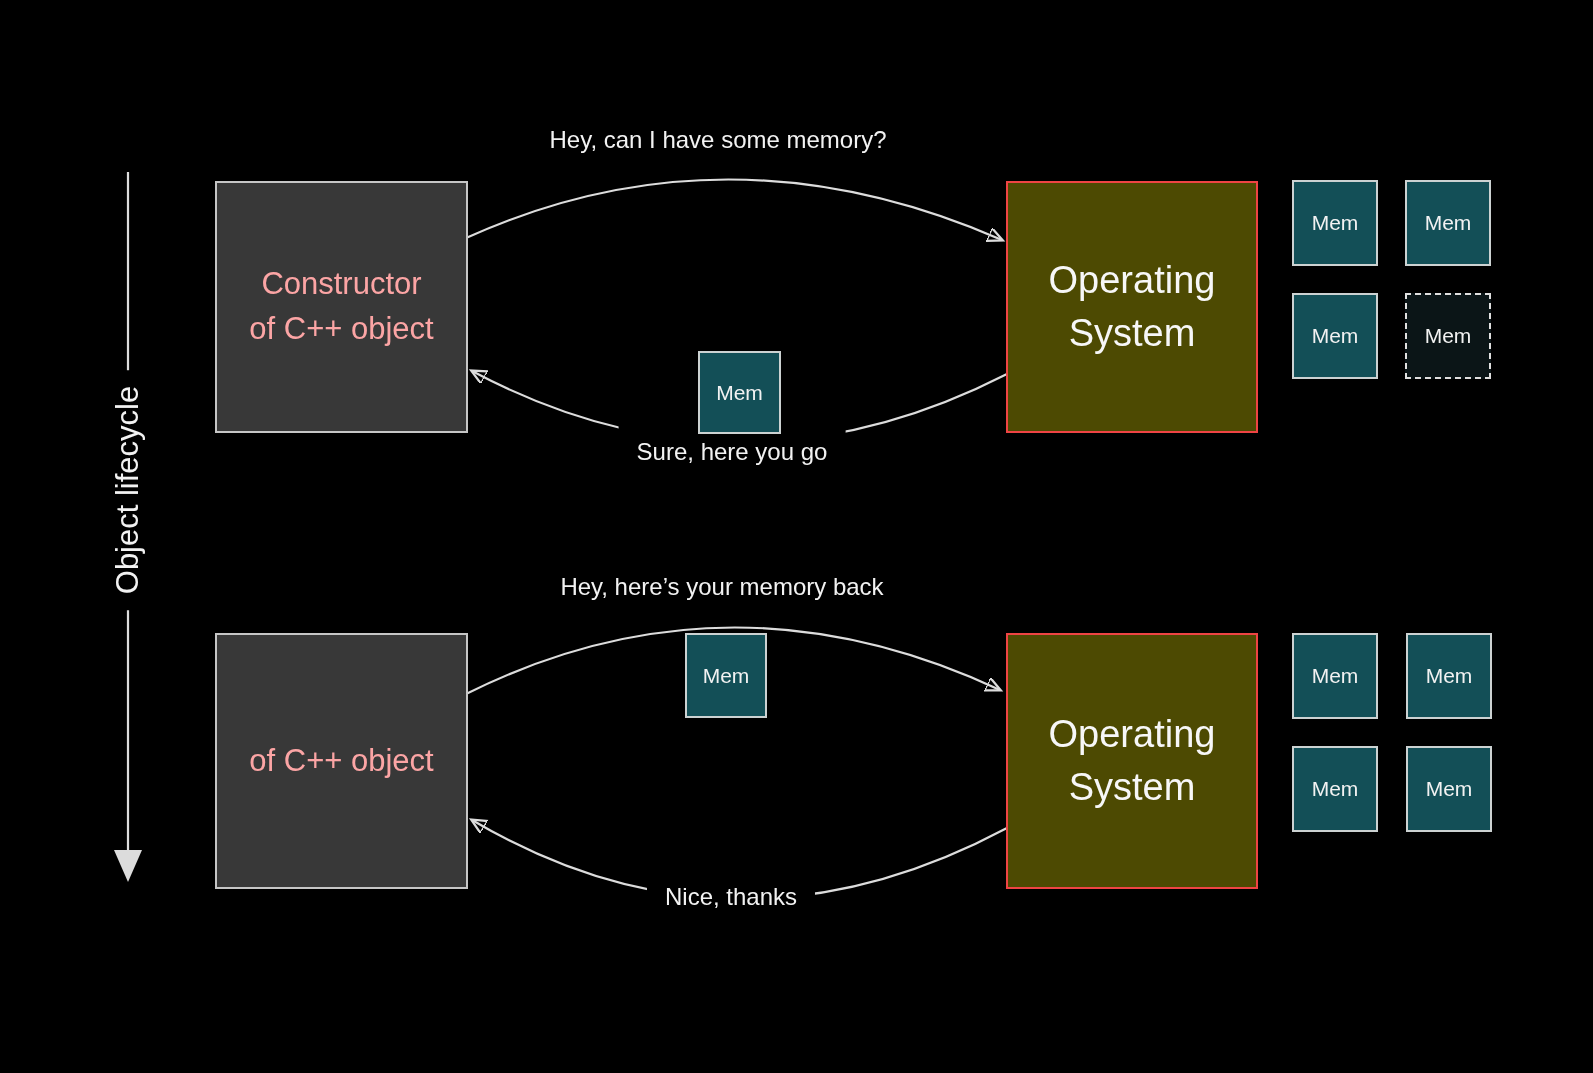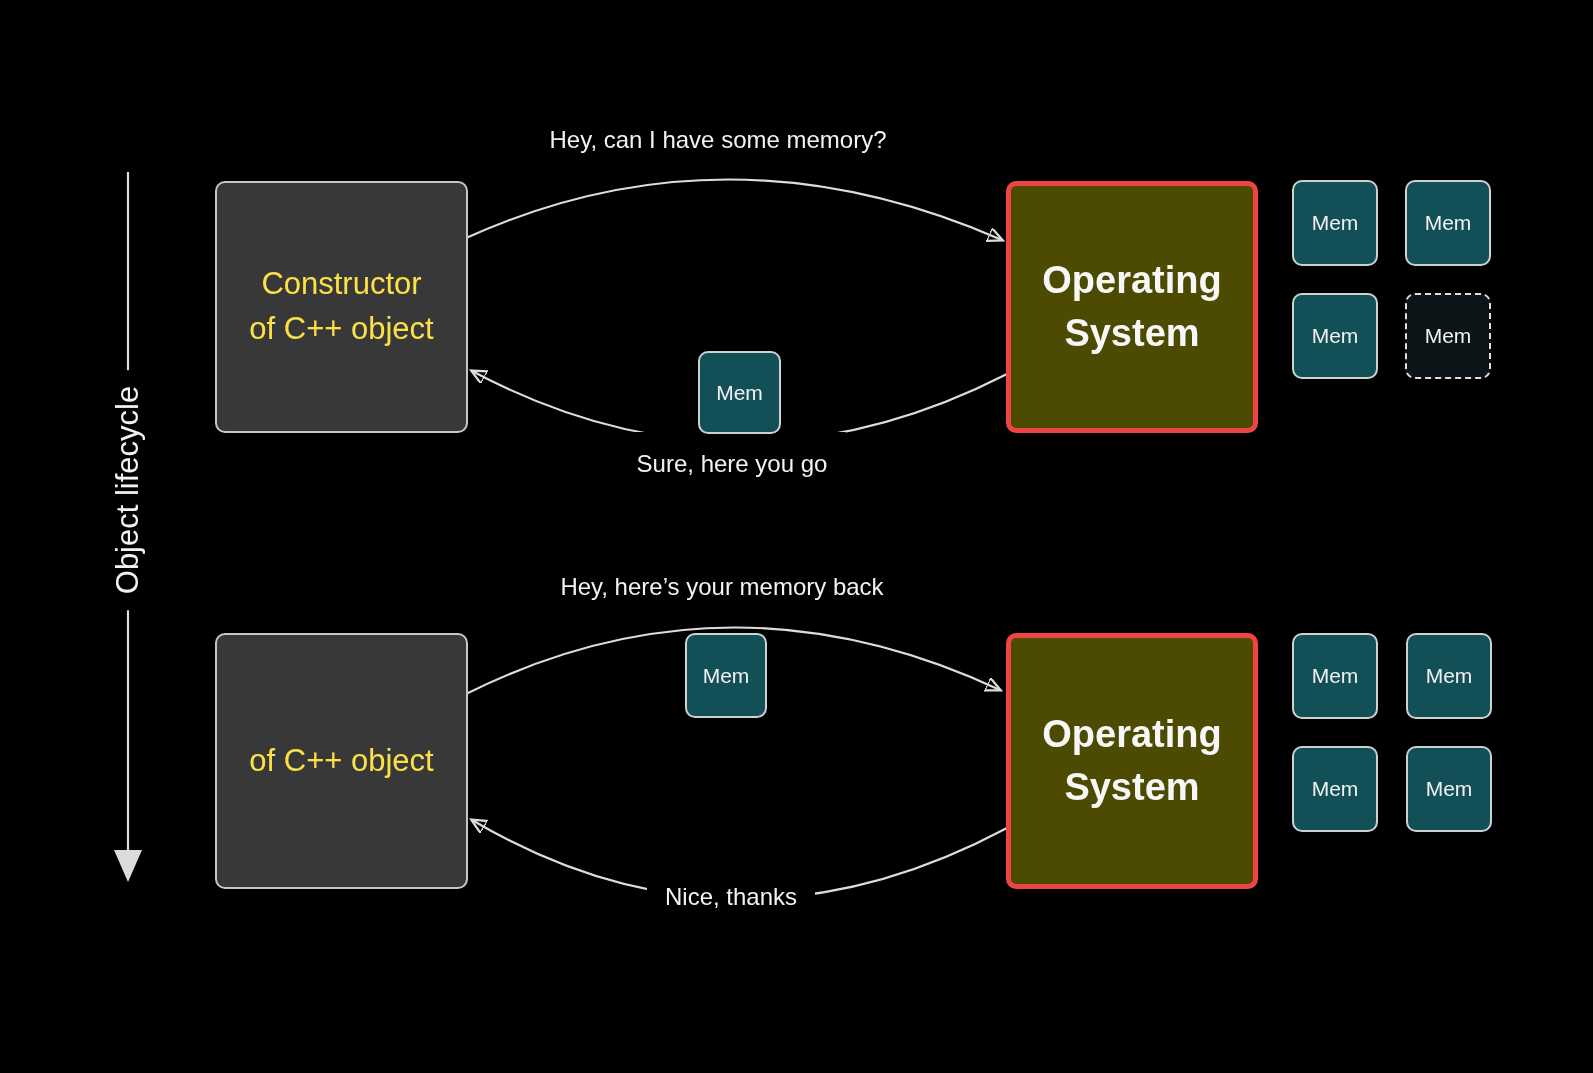--- a/index.html
+++ b/index.html
@@ -27,36 +27,34 @@
     stroke-width: 2.2;
   }
   .box {
     position: absolute;
     display: flex;
     align-items: center;
     justify-content: center;
     text-align: center;
     box-sizing: border-box;
     z-index: 2;
-    border-radius: 10px;
   }
   .actor-box {
     background: #383838;
     border: 2px solid #c6c6c6;
     font-size: 31px;
     line-height: 1.45;
-    color: #fde047;
+    color: #fca5a5;
   }
   .os-box {
     background: #4d4a02;
-    border: 5px solid #ef4444;
+    border: 2px solid #ef4444;
     font-size: 38px;
     line-height: 1.4;
     color: #f7f7f7;
-    font-weight: bold;
   }
   .mem-box {
     background: #134f57;
     border: 2px solid #ccd2d2;
     font-size: 21px;
     color: #f2f2f2;
   }
   .mem-box.empty {
     background: #0b1517;
     border: 2px dashed #e0e0e0;
@@ -122,21 +120,21 @@
   </div>
 
   <div class="box os-box" style="left:1006px; top:181px; width:252px; height:252px;">
     <div>
       <div>Operating</div>
       <div>System</div>
     </div>
   </div>
 
   <div class="speech" style="left:718px; top:108px;">Hey, can I have some memory?</div>
-  <div class="speech" style="left:732px; top:432px;">Sure, here you go</div>
+  <div class="speech" style="left:732px; top:420px;">Sure, here you go</div>
 
   <div class="box mem-box" style="left:698px; top:351px; width:83px; height:83px;">
     <span>Mem</span>
   </div>
 
   <div class="box mem-box" style="left:1292px; top:180px; width:86px; height:86px;">
     <span>Mem</span>
   </div>
   <div class="box mem-box" style="left:1405px; top:180px; width:86px; height:86px;">
     <span>Mem</span>

